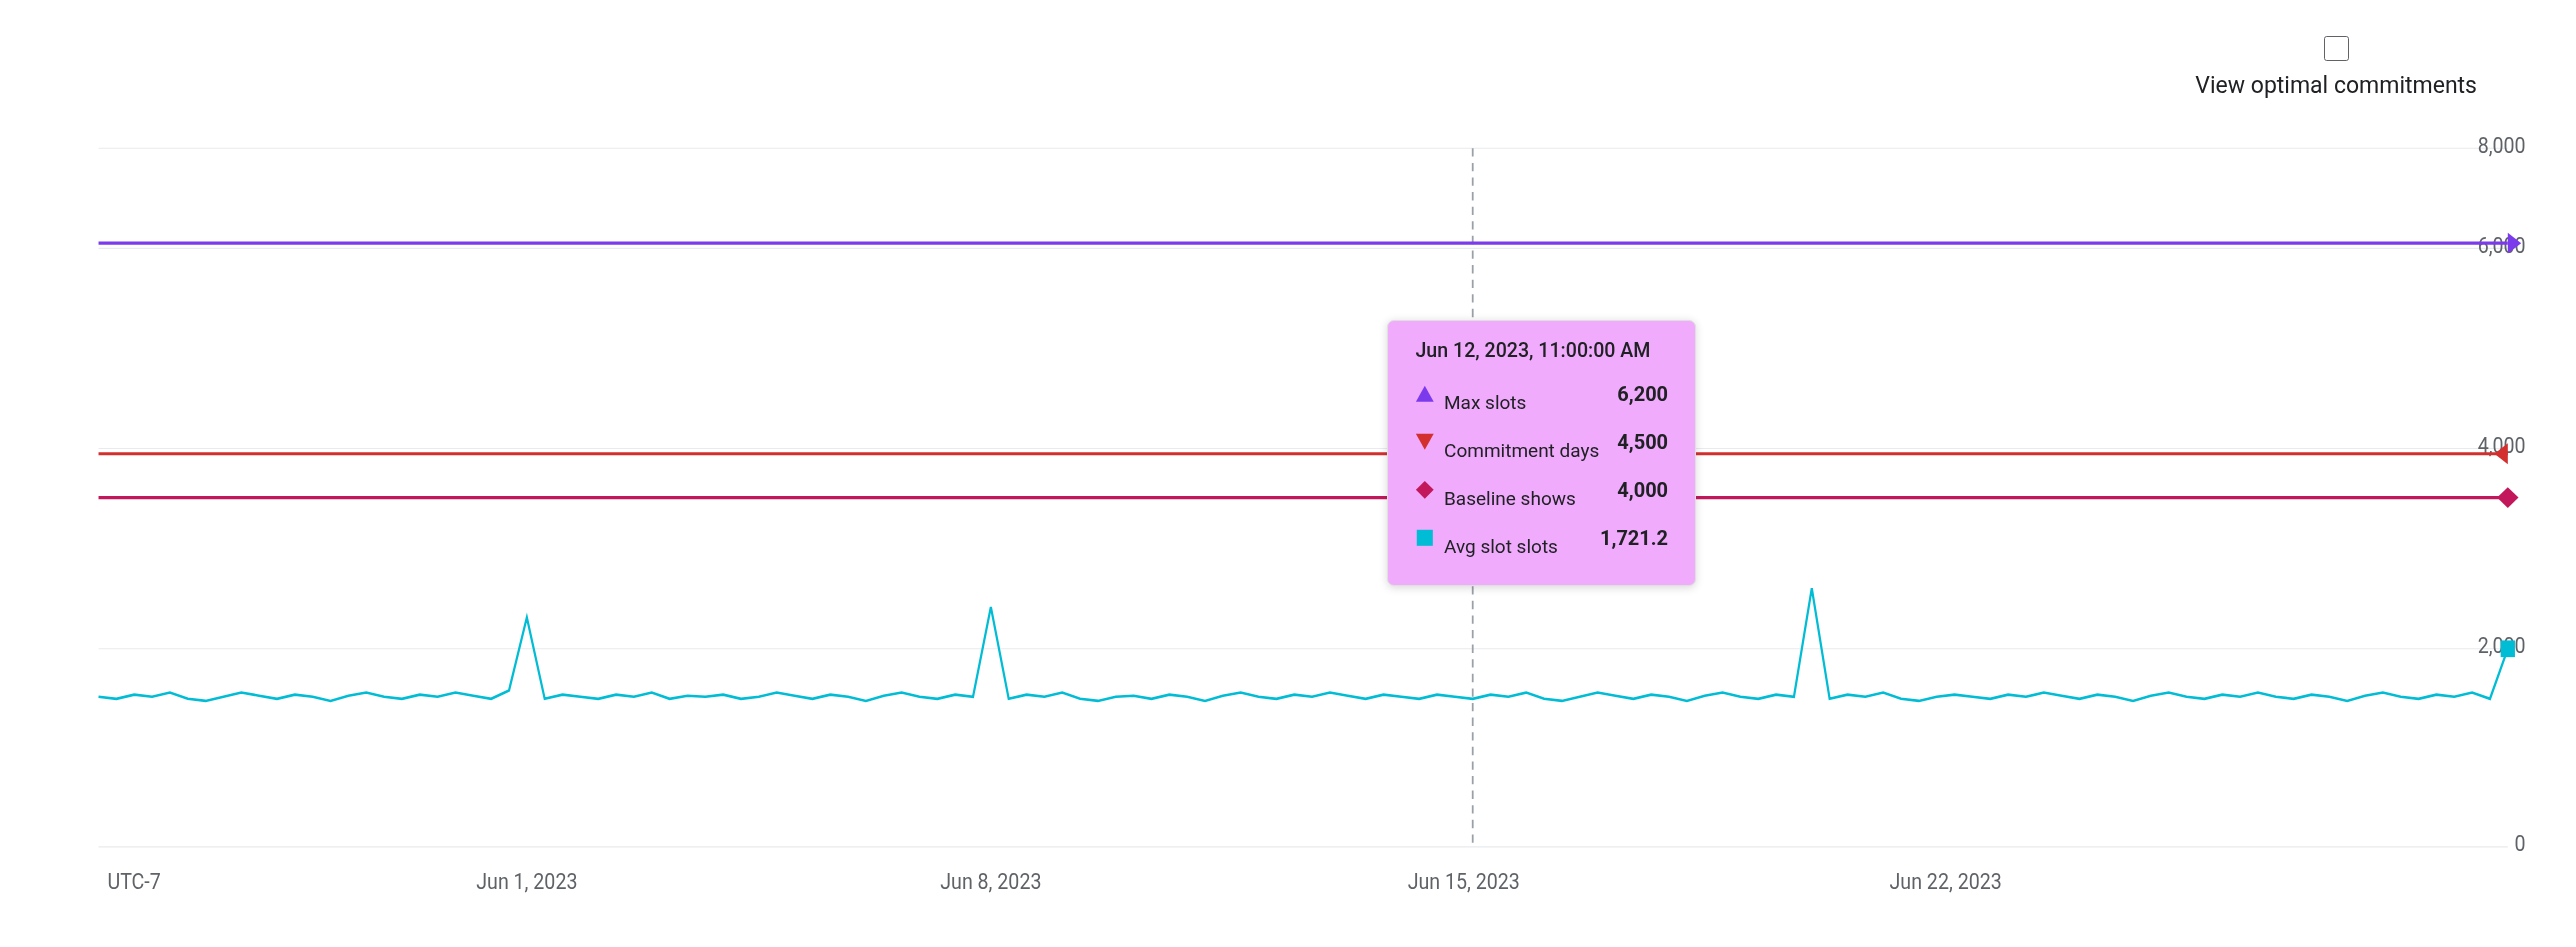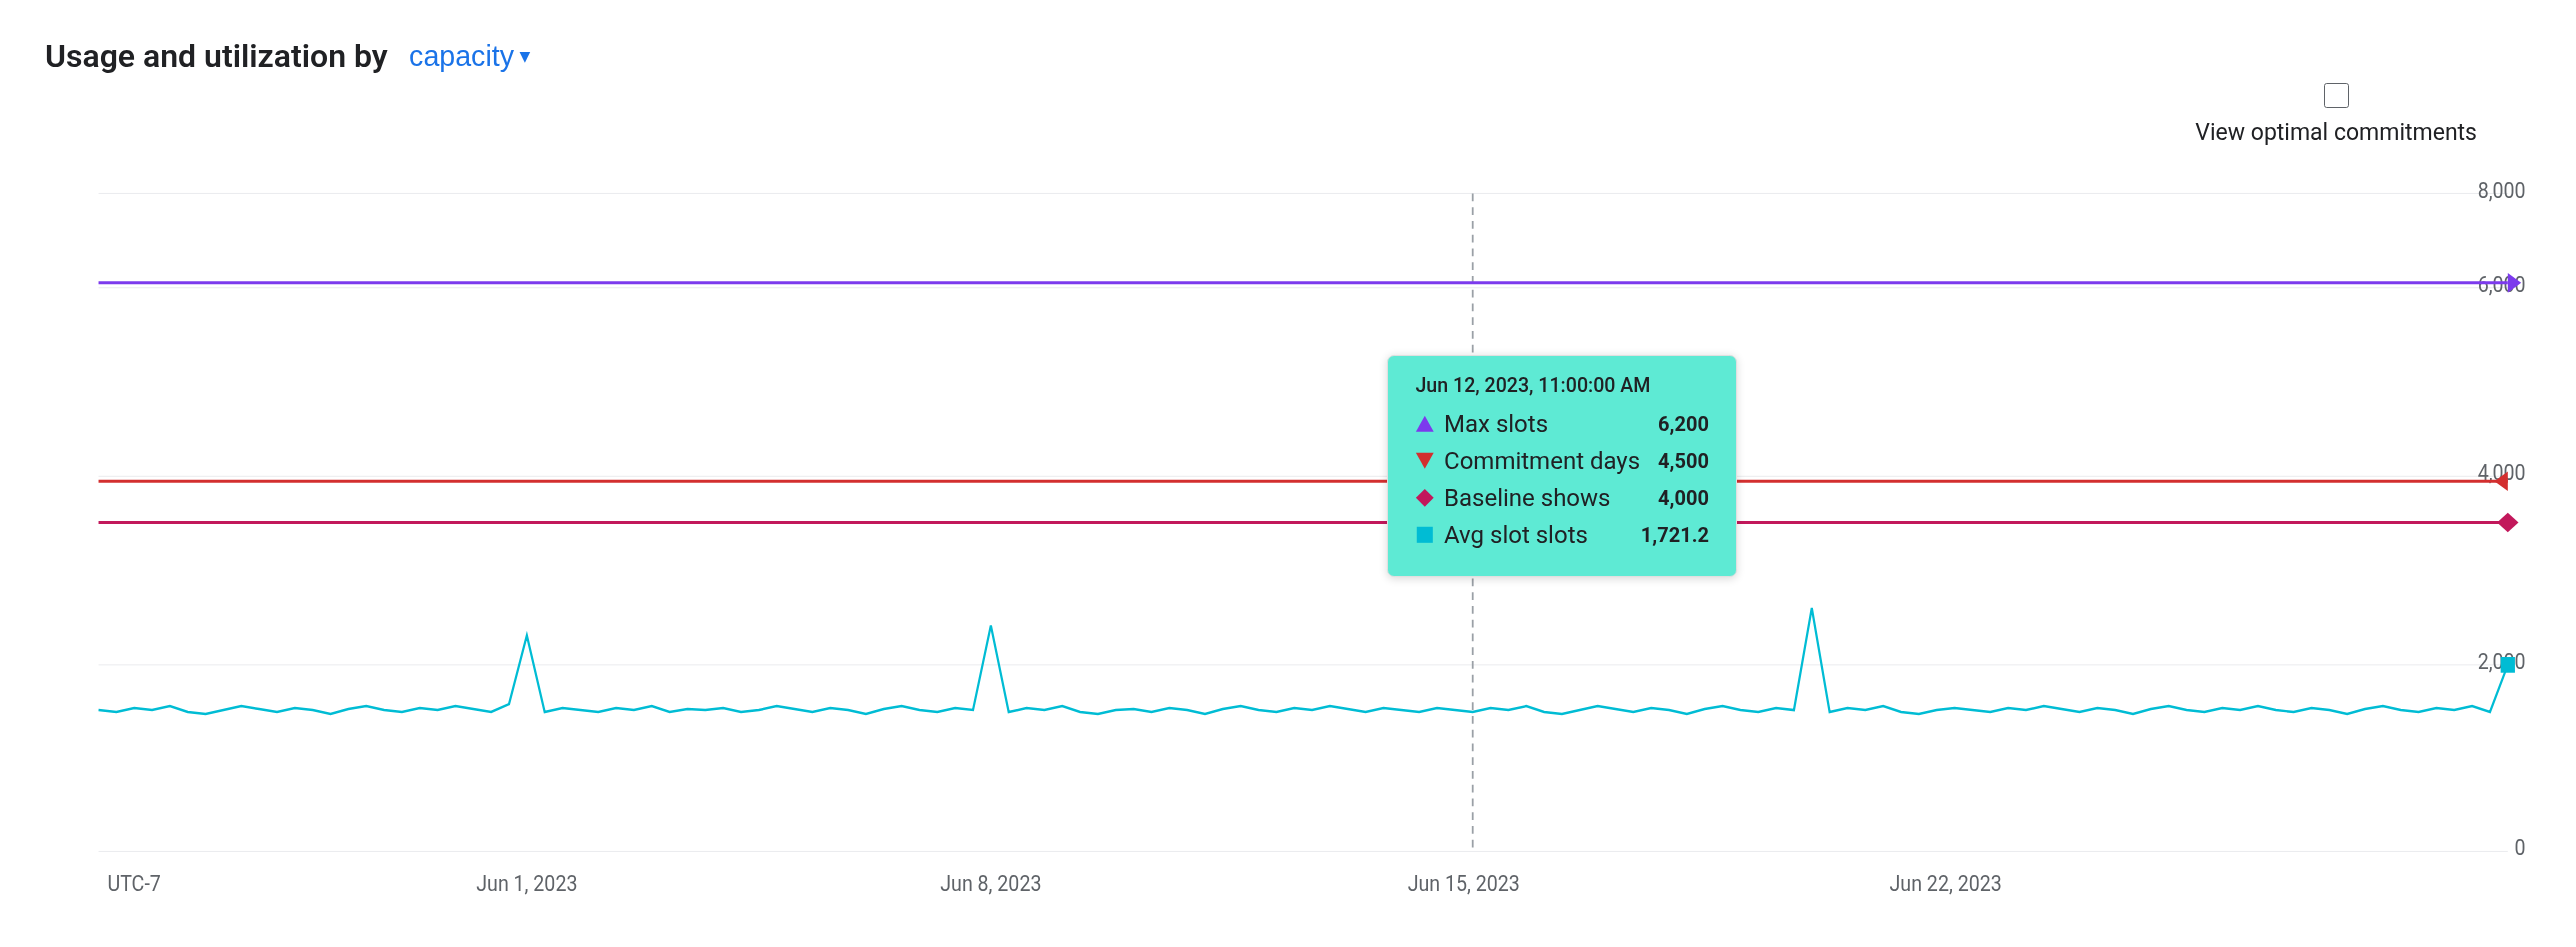--- a/index.html
+++ b/index.html
@@ -81,21 +81,21 @@
     .chart-wrapper {
       flex: 1;
       position: relative;
     }
     svg.chart-svg {
       width: 100%;
       height: 100%;
     }
     .tooltip-box {
       position: absolute;
-      background: #5eead4;
+      background: #f0abfc;
       border: 0.9px solid #e0e0e0;
       border-radius: 7.1px;
       padding: 18px 27px;
       box-shadow: 0 1.8px 9px rgba(0,0,0,0.15);
       font-size: 21.4px;
       min-width: 303px;
       left: 54%;
       top: 25%;
       z-index: 10;
     }
@@ -111,41 +111,35 @@
       justify-content: space-between;
       margin-bottom: 9px;
       gap: 18px;
     }
     .tooltip-legend {
       display: flex;
       align-items: center;
       gap: 9px;
     }
     .tooltip-label {
-      font-size: 24px;
-      color: #202124;
+      font-size: 19px;
+      color: #202124;
+      margin-top: 16px;
     }
     .tooltip-value {
       font-size: 20px;
       color: #202124;
       font-weight: 700;
       margin-left: auto;
     }
   </style>
 </head>
 <body>
 
 <div class="container">
-  <div class="header">
-    <span class="title">Usage and utilization by</span>
-    <button class="dropdown-btn">
-      <span>capacity</span>
-      <span class="dropdown-arrow">▾</span>
-    </button>
-  </div>
 
   <div class="chart-area">
     <div class="top-controls">
       <label class="checkbox-label">
         <div class="checkbox-box"></div>
         <span>View optimal commitments</span>
       </label>
     </div>
 
     <div class="chart-wrapper">

